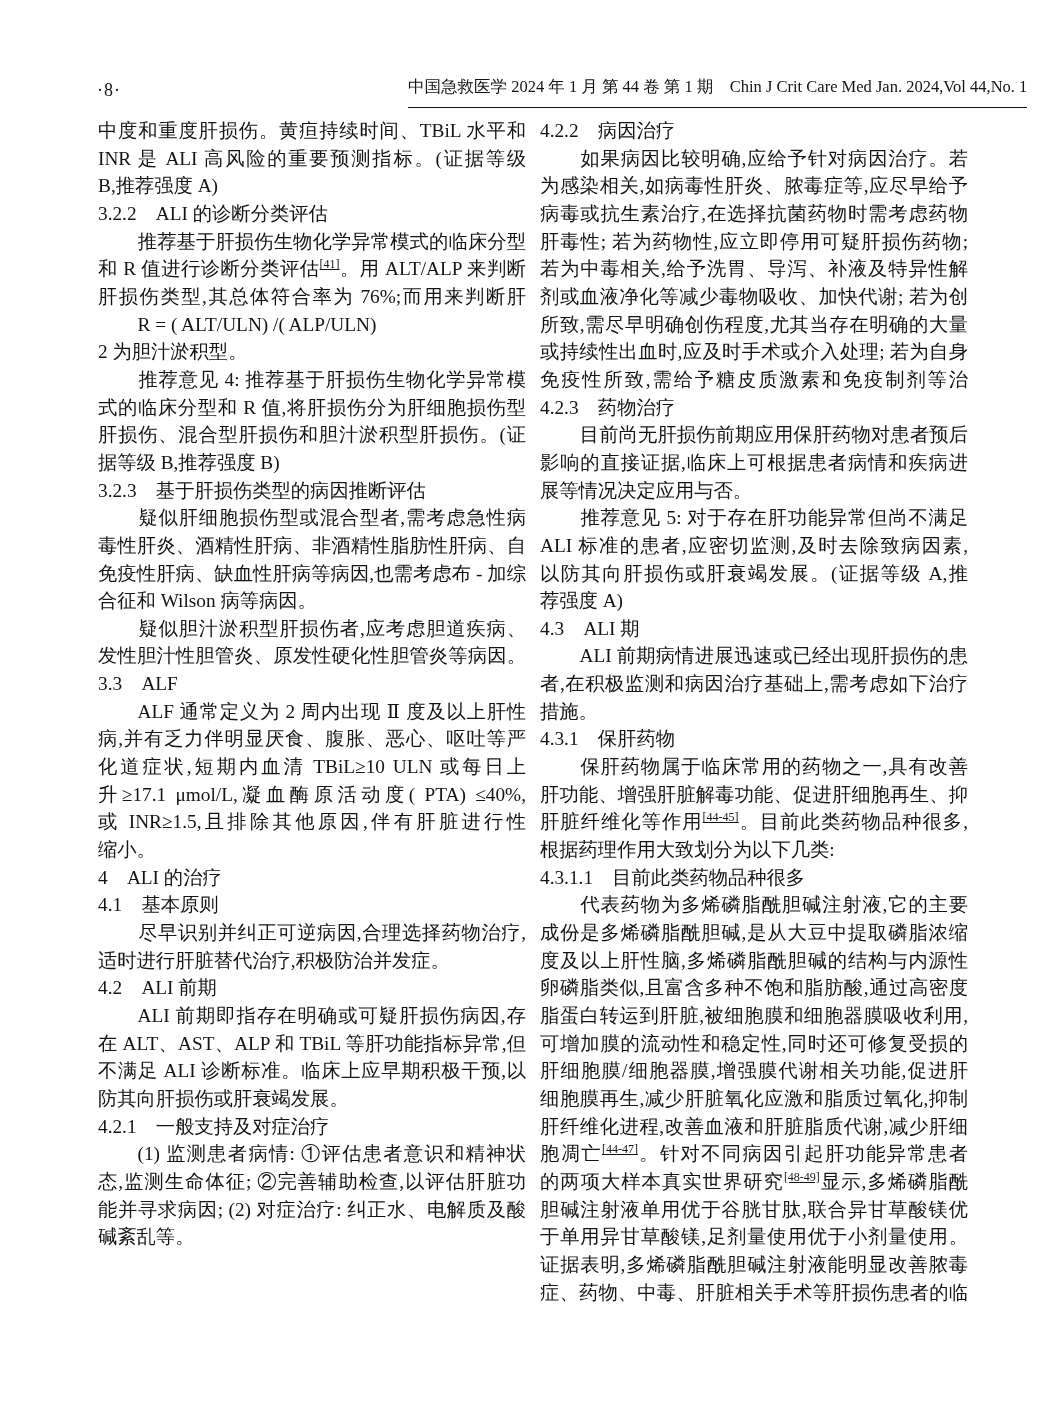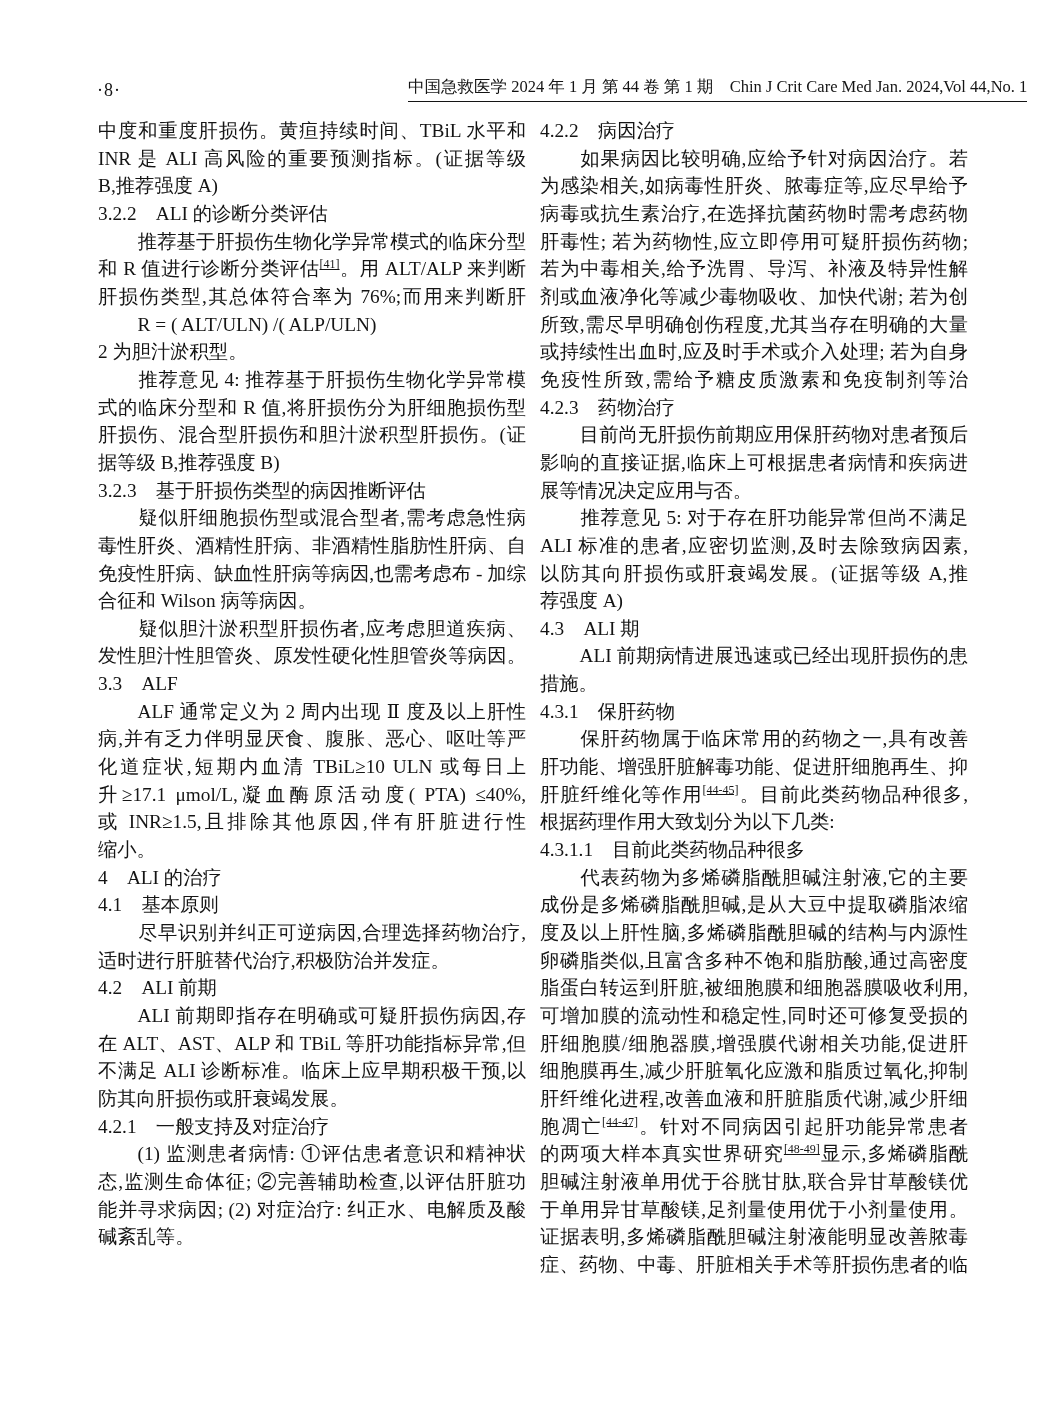--- a/index.html
+++ b/index.html
@@ -11,21 +11,21 @@
     font-family:"Liberation Serif","DejaVu Serif",serif;
     overflow:hidden;
   }
   .pagenum {
     position:absolute; left:97px; top:80px;
     font-size:18px; letter-spacing:1px;
   }
   .header-title {
     position:absolute; left:408px; top:76px;
     font-size:16.5px;
-    padding-bottom:3px;
+    padding-bottom:9px;
     border-bottom:1.6px solid #141414;
     white-space:nowrap;
   }
   .col {
     position:absolute; top:117px; width:428px;
     font-size:19.3px;
   }
   .col-left  { left:98px; }
   .col-right { left:540px; }
   .line {
@@ -103,20 +103,21 @@
       <div class="line">4.2.3　药物治疗</div>
       <div class="line just"><span class="ind"></span>目前尚无肝损伤前期应用保肝药物对患者预后</div>
       <div class="line just">影响的直接证据,临床上可根据患者病情和疾病进</div>
       <div class="line">展等情况决定应用与否。</div>
       <div class="line just"><span class="ind"></span><b>推荐意见 5</b>: 对于存在肝功能异常但尚不满足</div>
       <div class="line just"><b>ALI</b> 标准的患者,应密切监测,及时去除致病因素,</div>
       <div class="line just">以防其向肝损伤或肝衰竭发展。(证据等级 <b>A</b>,推</div>
       <div class="line">荐强度 <b>A</b>)</div>
       <div class="line"><b>4.3　ALI 期</b></div>
       <div class="line just"><span class="ind"></span>ALI 前期病情进展迅速或已经出现肝损伤的患</div>
+      <div class="line just">者,在积极监测和病因治疗基础上,需考虑如下治疗</div>
       <div class="line">措施。</div>
       <div class="line">4.3.1　保肝药物</div>
       <div class="line just"><span class="ind"></span>保肝药物属于临床常用的药物之一,具有改善</div>
       <div class="line just">肝功能、增强肝脏解毒功能、促进肝细胞再生、抑制</div>
       <div class="line just">肝脏纤维化等作用<sup>[44-45]</sup>。目前此类药物品种很多,</div>
       <div class="line">根据药理作用大致划分为以下几类:</div>
       <div class="line">4.3.1.1　目前此类药物品种很多</div>
       <div class="line just"><span class="ind"></span>代表药物为多烯磷脂酰胆碱注射液,它的主要</div>
       <div class="line just">成份是多烯磷脂酰胆碱,是从大豆中提取磷脂浓缩</div>
       <div class="line just">度及以上肝性脑,多烯磷脂酰胆碱的结构与内源性</div>

